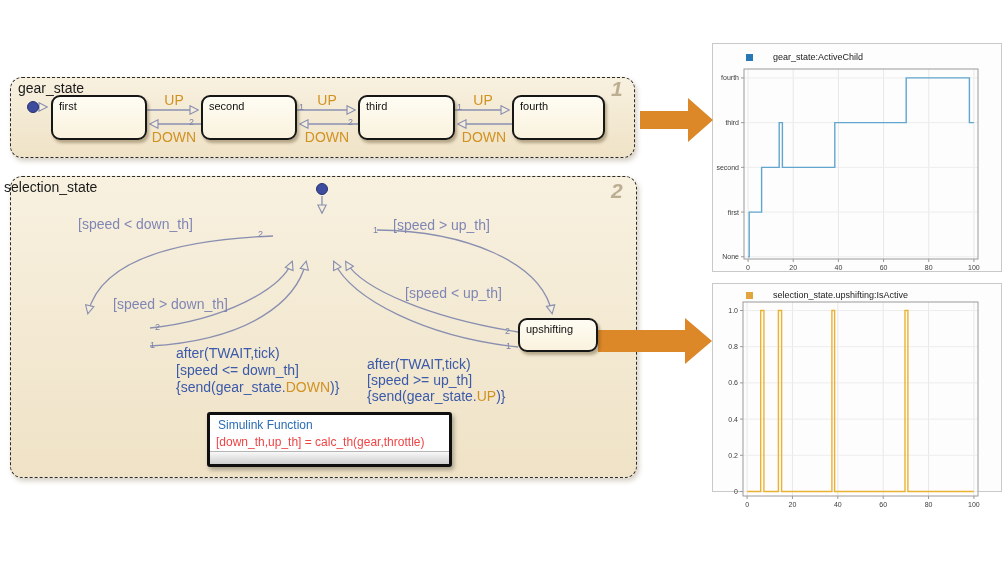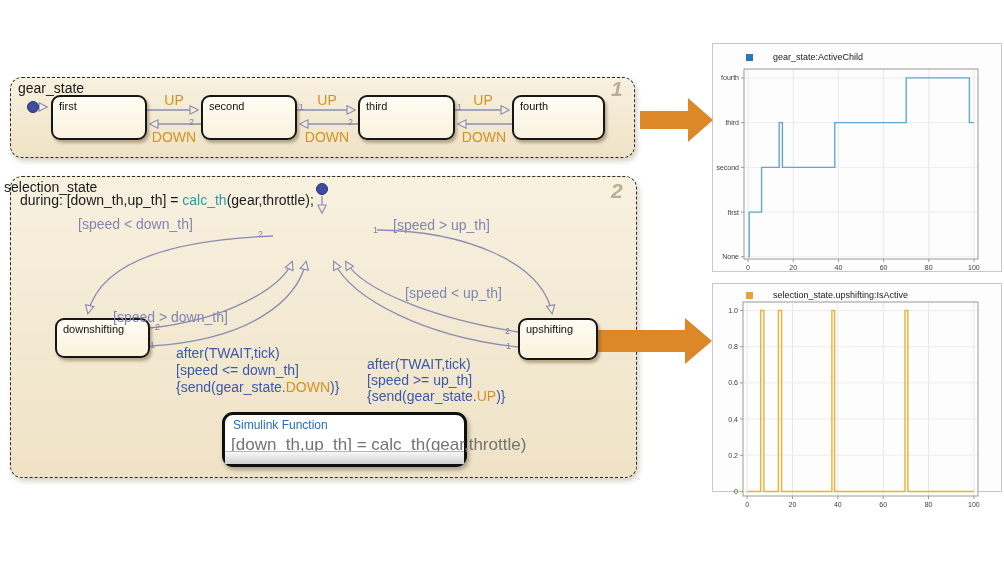--- a/index.html
+++ b/index.html
@@ -22,24 +22,24 @@
   .cond{color:#8086b4}
   .action{color:#3b5aa9;line-height:17px}
   .action2{color:#3b5aa9;line-height:16px}
   .event{color:#d29222}
   .fn{color:#2a9d9b}
   .dur{color:#1a1a1a}
   .updown{color:#d29222;transform:translateX(-50%)}
   .ord{font-size:9px;color:#7b80ab;z-index:4;position:absolute}
   .bigord{font-size:21px;font-style:italic;font-weight:bold;color:#bcae92;z-index:4;position:absolute}
 
-  .sf-box{position:absolute;left:222px;top:412px;width:245px;height:55px;background:#fff;
-    border:3px solid #0f0f0f;border-radius:11px;z-index:3;box-shadow:2px 3px 4px rgba(0,0,0,.30)}
+  .sf-box{position:absolute;left:207px;top:412px;width:245px;height:55px;background:#fff;
+    border:3px solid #0f0f0f;border-radius:3px;z-index:3;box-shadow:2px 3px 4px rgba(0,0,0,.30)}
   .sf-title{position:absolute;left:8px;top:3px;font-size:12px;color:#2a6cb5;white-space:nowrap}
-  .sf-body{position:absolute;left:6px;top:20px;font-size:17px;color:#737373;white-space:nowrap}
+  .sf-body{position:absolute;left:6px;top:20px;font-size:12px;color:#ef4444;white-space:nowrap}
   .sf-strip{position:absolute;left:0;right:0;bottom:0;height:13px;
     background:linear-gradient(180deg,#f8f8f8,#cfcfcf);border-top:1px solid #b5b5b5}
 
   .panel{position:absolute;left:712px;width:290px;background:#fdfdfd;border:1px solid #c9c9c9;z-index:1}
   .legend{position:absolute;left:33px;display:flex;align-items:center;gap:20px;
     font-size:9px;color:#222;z-index:2;white-space:nowrap}
   .legend .sq{width:7px;height:7px;display:inline-block}
 </style>
 </head>
 <body>
@@ -70,34 +70,28 @@
   <div class="lbl updown" style="left:327px;top:129px">DOWN</div>
   <div class="lbl updown" style="left:484px;top:129px">DOWN</div>
 
   <span class="ord" style="left:189px;top:117px">2</span>
   <span class="ord" style="left:299px;top:102px">1</span>
   <span class="ord" style="left:348px;top:117px">2</span>
   <span class="ord" style="left:457px;top:102px">1</span>
 
   <div class="container" style="left:10px;top:176px;width:627px;height:302px"></div>
   <div class="lbl title" style="left:4px;top:179px">selection_state</div>
-  <div class="lbl" style="left:20px;top:192px">
-    <span class="dur">during: [down_th,up_th] = </span><span class="fn">calc_th</span><span class="dur">(gear,throttle);</span>
-  </div>
   <div class="bigord" style="left:611px;top:179px">2</div>
 
-  <div class="state" style="left:55px;top:318px;width:95px;height:40px">
-    <span>downshifting</span>
-  </div>
-  <div class="state" style="left:518px;top:318px;width:80px;height:42px">
+  <div class="state" style="left:518px;top:318px;width:80px;height:34px">
     <span>upshifting</span>
   </div>
 
   <div class="lbl cond" style="left:78px;top:216px">[speed &lt; down_th]</div>
-  <div class="lbl cond" style="left:113px;top:309px">[speed &gt; down_th]</div>
+  <div class="lbl cond" style="left:113px;top:296px">[speed &gt; down_th]</div>
   <div class="lbl cond" style="left:393px;top:217px">[speed &gt; up_th]</div>
   <div class="lbl cond" style="left:405px;top:285px">[speed &lt; up_th]</div>
 
   <div class="lbl action" style="left:176px;top:345px">
     <div>after(TWAIT,tick)</div>
     <div>[speed &lt;= down_th]</div>
     <div><span>{send(gear_state.</span><span class="event">DOWN</span><span>)}</span></div>
   </div>
   <div class="lbl action2" style="left:367px;top:356px">
     <div>after(TWAIT,tick)</div>

